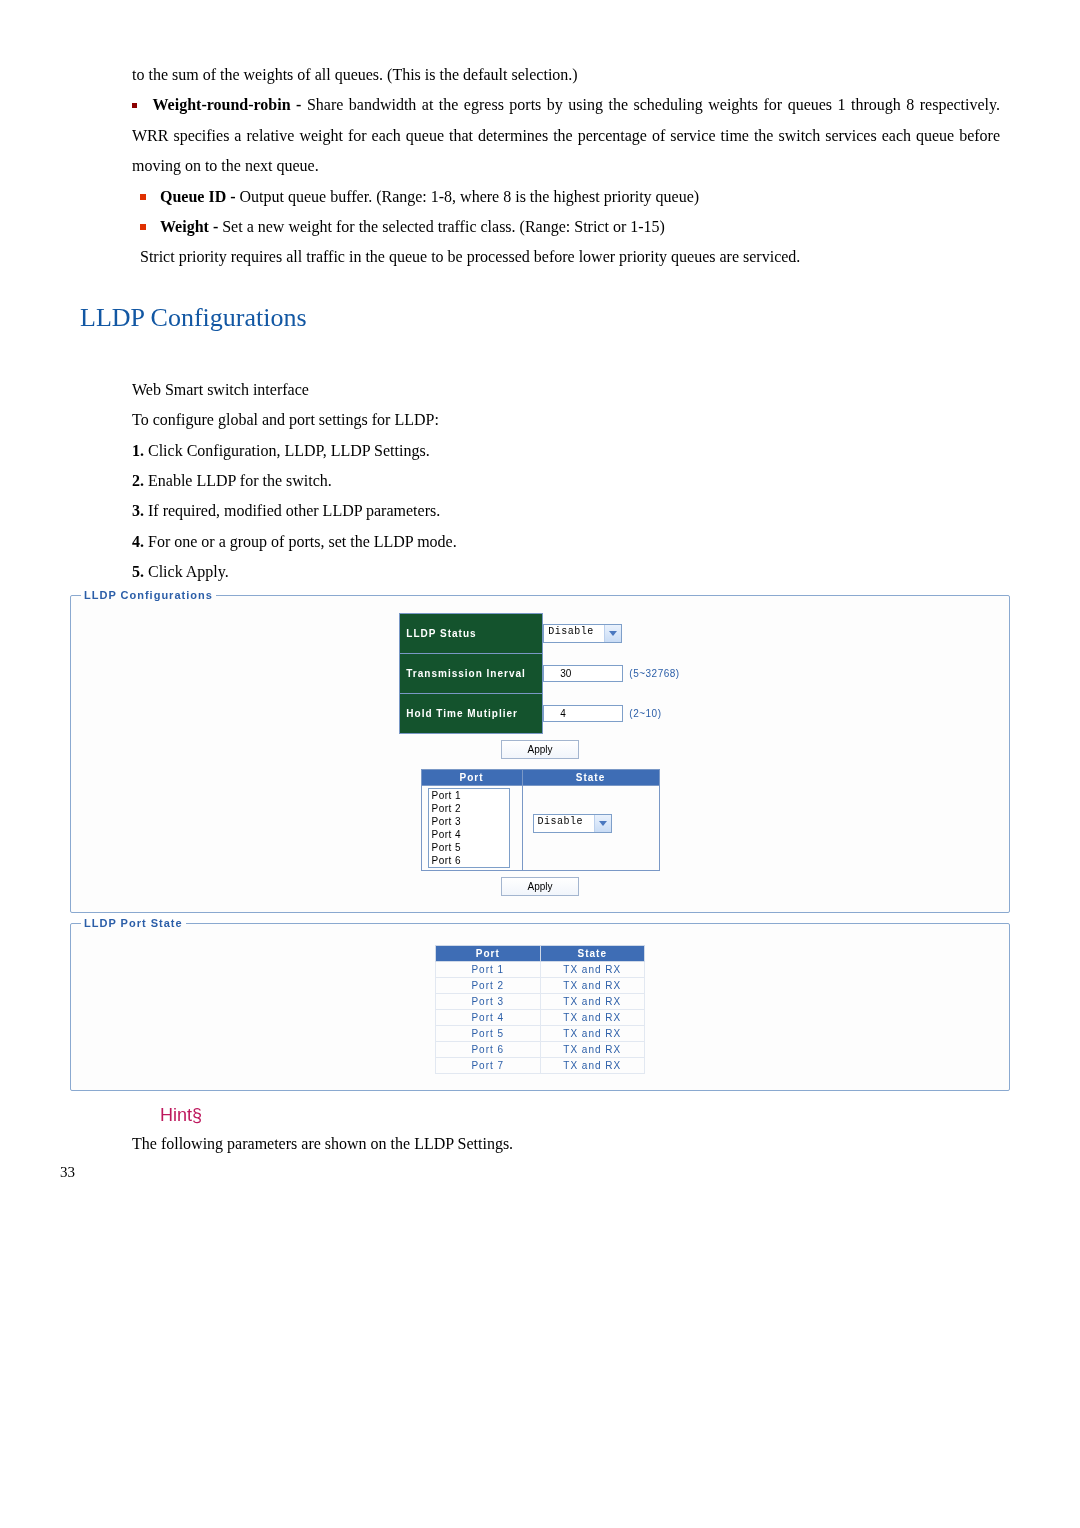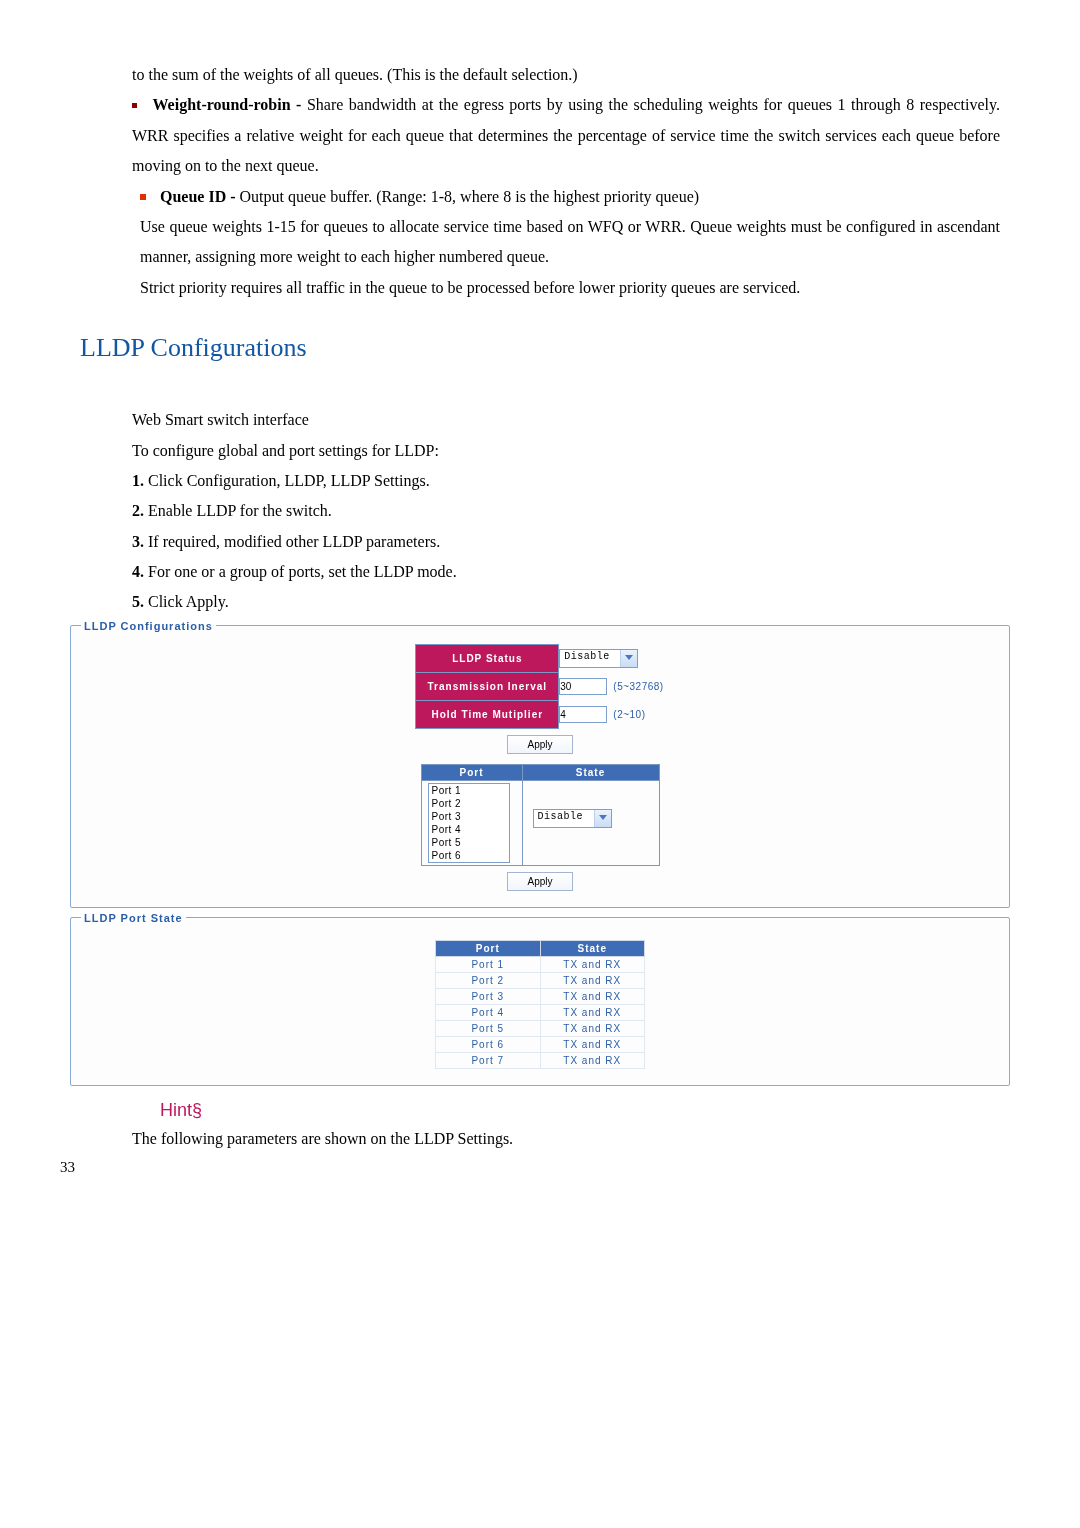--- a/index.html
+++ b/index.html
@@ -80,26 +80,26 @@
     font-weight: bold;
     font-size: 11px;
     padding: 0 3px;
     letter-spacing: 1px;
   }
   .cfg-table {
     margin: 0 auto;
     border-collapse: collapse;
   }
   .cfg-table td.label {
-    background: #be185d;
+    background: #14532d;
     color: #fff;
     font-size: 10px;
     font-weight: bold;
-    text-align: center;
-    padding: 8px 6px;
+    text-align: left;
+    padding: 14px 6px;
     border: 1px solid #7a98c6;
     white-space: nowrap;
     letter-spacing: 1px;
   }
   .cfg-table td.field {
     padding: 0 4px 0 0;
     border: 0;
   }
   .cfg-table td.range {
     font-size: 10px;
@@ -107,21 +107,21 @@
     padding-left: 2px;
     white-space: nowrap;
     margin-top: 32px;
   }
   .txt {
     width: 46px;
     height: 15px;
     font-size: 10px;
     border: 1px solid #7e9fc9;
     background: #fff;
-    padding: 0 0;
+    padding: 0 16px;
   }
   .sel-wrap {
     display: inline-flex;
     align-items: stretch;
     border: 1px solid #7e9fc9;
     height: 17px;
     background: #fff;
   }
   .sel-wrap .sel-text {
     display: inline-block;
@@ -136,21 +136,21 @@
     background: linear-gradient(#eaf2fd,#c9dcf5);
     border-left: 1px solid #bcd0ec;
     display: inline-flex;
     align-items: center;
     justify-content: center;
   }
   .sel-wrap .sel-button svg { display:block; }
   .apply-btn {
     display: block;
     margin: 6px auto 0 auto;
-    width: 66px;
+    width: 78px;
     height: 19px;
     font-size: 10px;
     color: #000;
     border: 1px solid #a3b5cf;
     background: linear-gradient(#ffffff,#f1f5fb);
     cursor: pointer;
   }
 
   .port-state-grid {
     margin: 10px auto 0 auto;
@@ -227,21 +227,25 @@
     <span>to the sum of the weights of all queues. (This is the default selection.)</span><br>
     <span class="bullet-dark"></span>
     <b>Weight-round-robin -</b>
     <span> Share bandwidth at the egress ports by using the scheduling weights for queues 1 through 8 respectively. WRR specifies a relative weight for each queue that determines the percentage of service time the switch services each queue before moving on to the next queue.</span>
   </div>
   <div class="para-indent" style="margin-left:80px;">
     <span class="bullet-red"></span>
     <b>Queue ID -</b>
     <span> Output queue buffer. (Range: 1-8, where 8 is the highest priority queue)</span>
   </div>
-  <div class="para-indent" style="margin-left:80px;">Use queue weights 1-15 for queues to allocate service time based on WFQ or WRR. Queue weights must be configured in ascendant manner, assigning more weight to each higher numbered queue.</div>
+  <div class="para-indent" style="margin-left:80px;">
+    <span class="bullet-red"></span>
+    <b>Weight -</b>
+    <span> Set a new weight for the selected traffic class. (Range: Strict or 1-15)</span>
+  </div>
   <div class="para-indent" style="margin-left:80px;">Strict priority requires all traffic in the queue to be processed before lower priority queues are serviced.</div>
 
   <h2 class="section-title">LLDP Configurations</h2>
 
   <div style="height:22px"></div>
   <div class="para-indent">Web Smart switch interface</div>
   <div class="para-indent">To configure global and port settings for LLDP:</div>
   <div class="para-indent"><b>1.</b> <span>Click Configuration, LLDP, LLDP Settings.</span></div>
   <div class="para-indent"><b>2.</b> <span>Enable LLDP for the switch.</span></div>
   <div class="para-indent"><b>3.</b> <span>If required, modified other LLDP parameters.</span></div>

